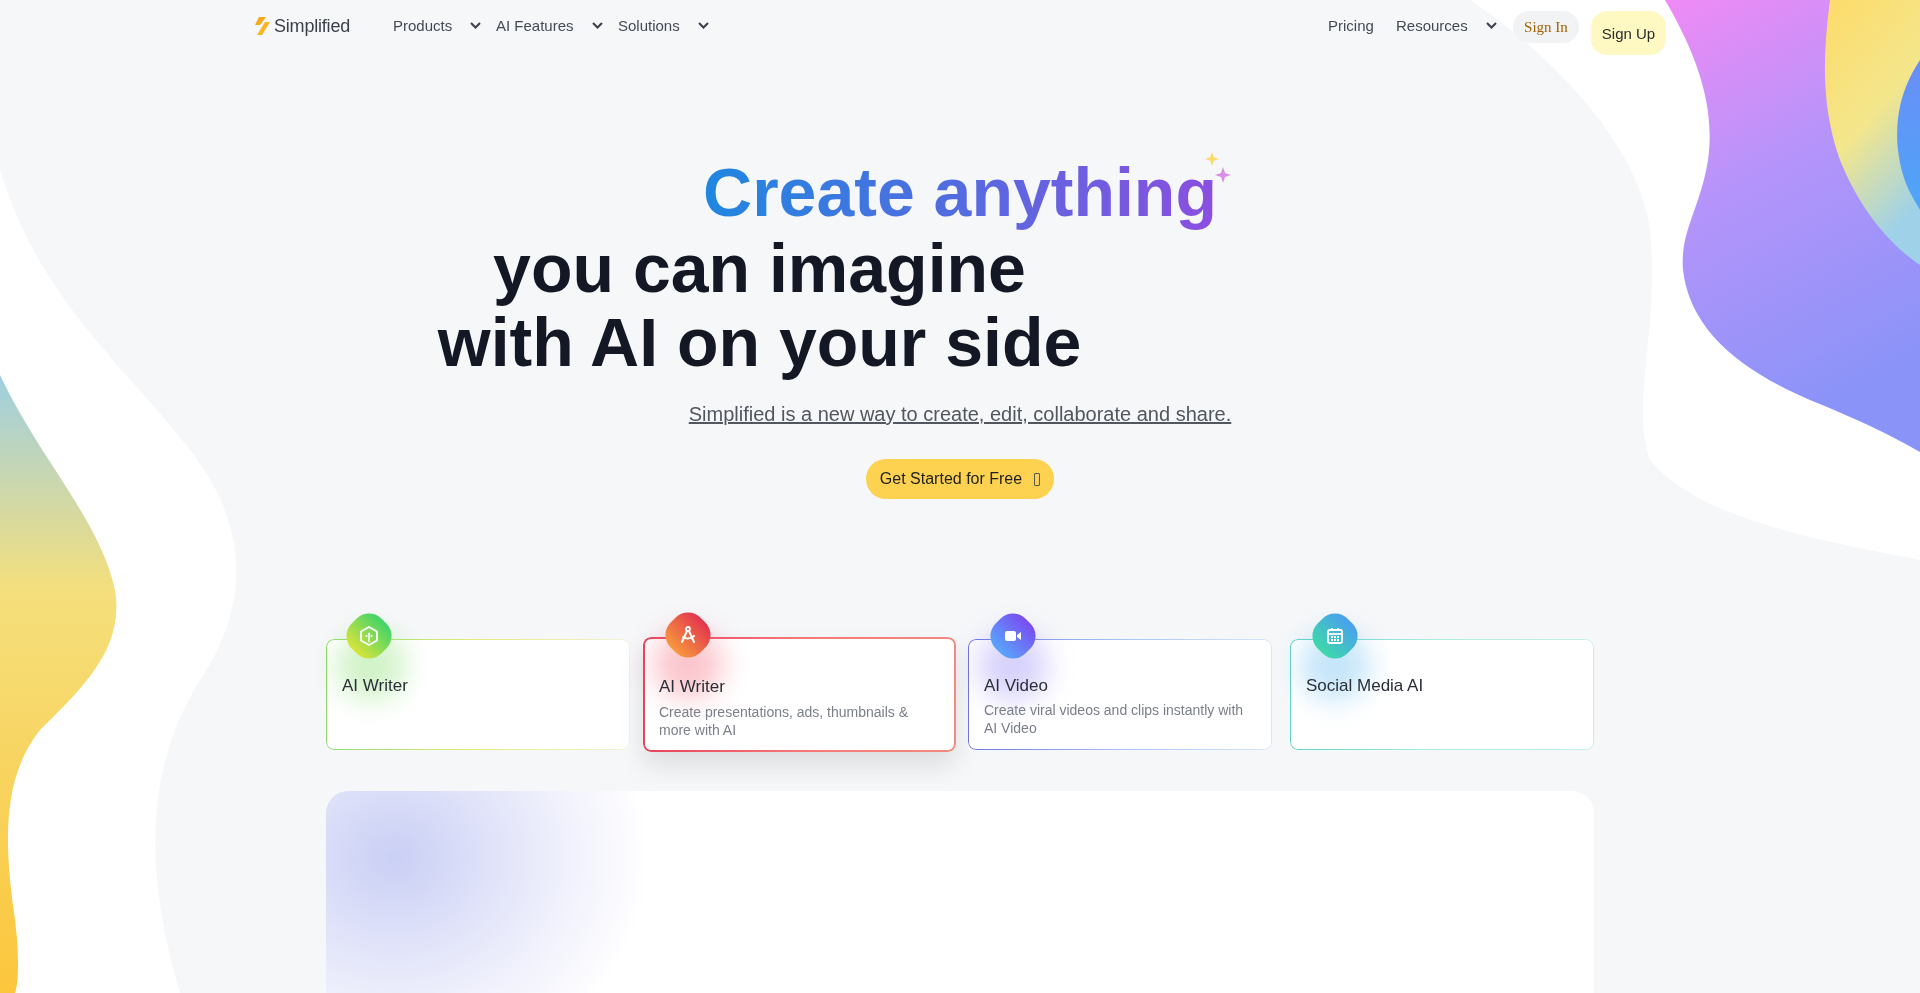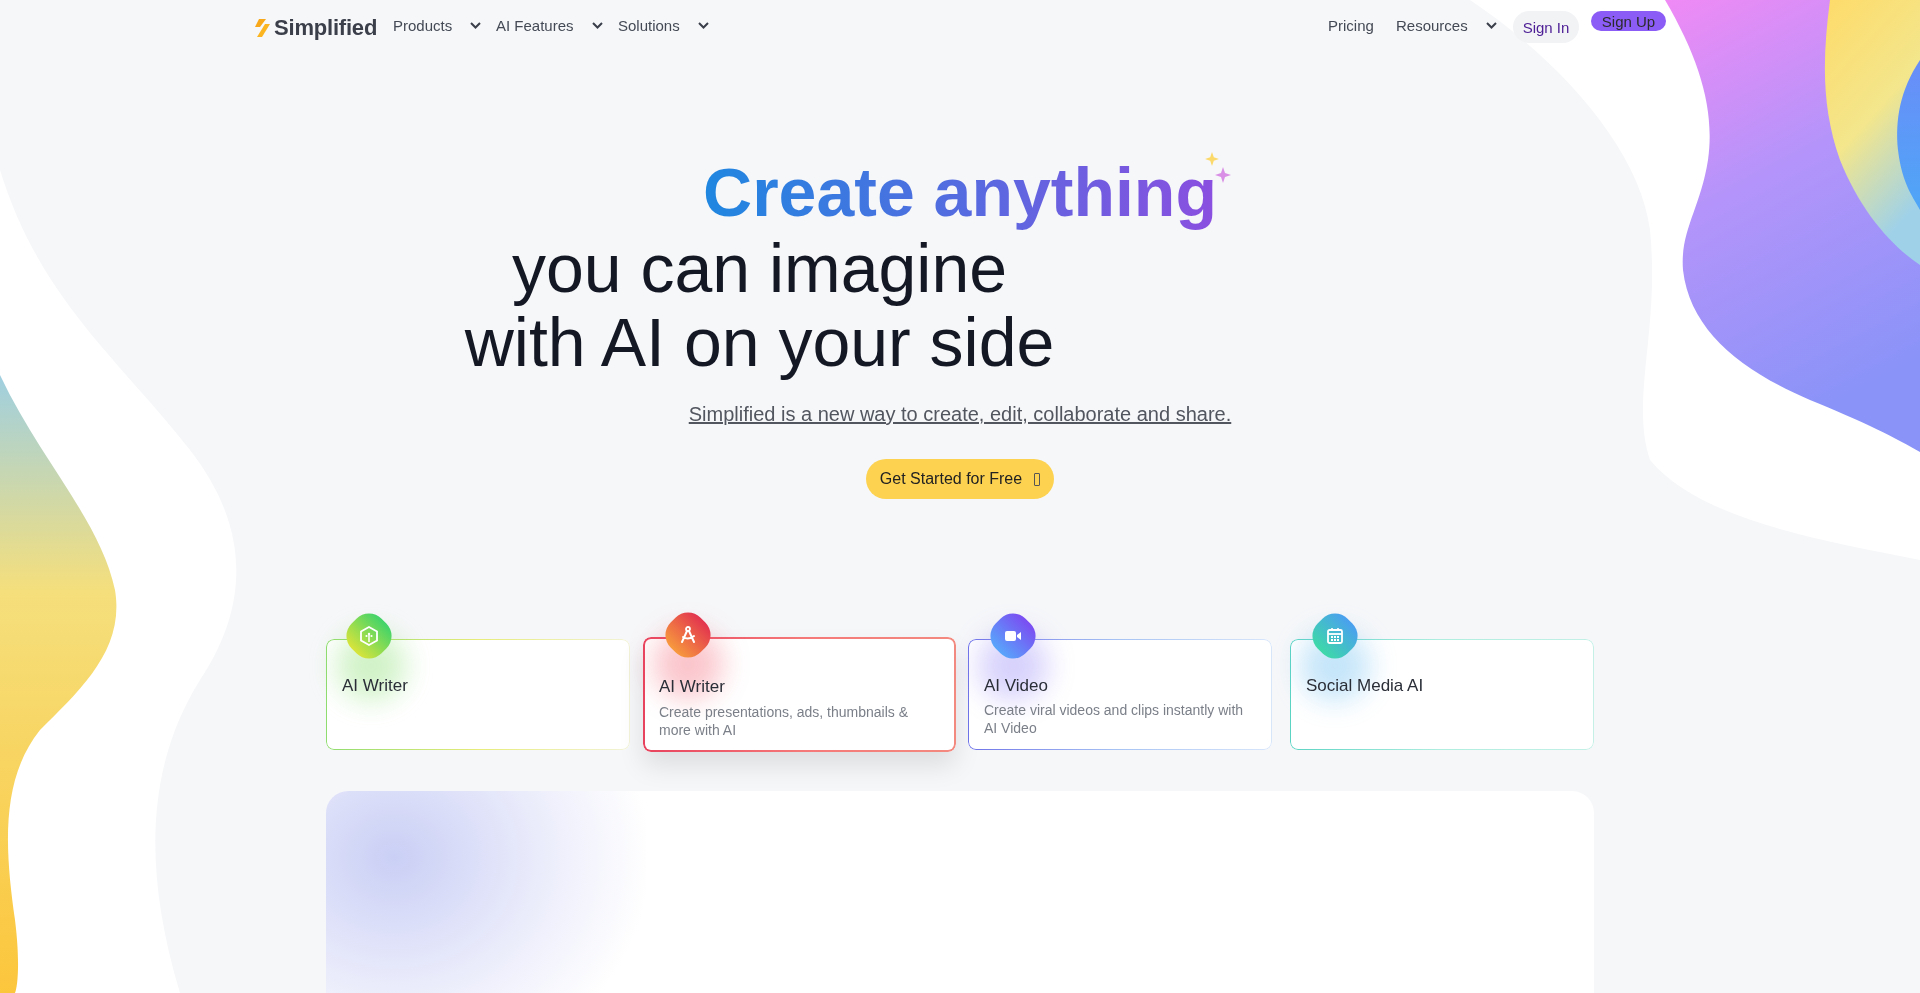--- a/index.html
+++ b/index.html
@@ -15,52 +15,52 @@
 
   
   .nav {
     position: absolute; top: 0; left: 0; width: 1920px; height: 54px; z-index: 5;
   }
   .logo {
     position: absolute; left: 254px; top: 15px; display: flex; align-items: center; gap: 3px;
     text-decoration: none;
   }
   .logo-mark { width: 17px; height: 22px; display: inline-block; }
-  .logo-text { font-weight: 700; font-size: 22px; color: #3b3f4a; letter-spacing: -0.2px; }
+  .logo-text { font-weight: 400; font-size: 18px; color: #3b3f4a; letter-spacing: -0.2px; }
   .nav-item {
     position: absolute; top: 17px; font-size: 15px; color: #444a55;
     display: flex; align-items: center; gap: 18px; cursor: pointer;
   }
   .chev { width: 11px; height: 7px; display: inline-block; }
   .signin {
     position: absolute; left: 1513px; top: 11px; height: 32px; width: 66px;
-    border-radius: 16px; background: #f2f3f5; font-size: 15px; color: #4c1d95;
+    border-radius: 16px; background: #f2f3f5; font-size: 15px; color: #a16207;
     display: flex; align-items: center; justify-content: center; cursor: pointer; border: none;
-    font-family: Liberation Sans, sans-serif;
+    font-family: Liberation Serif, serif;
   }
   .signup {
-    position: absolute; left: 1591px; top: 11px; height: 20px; width: 75px;
-    border-radius: 16px; background: #8b5cf6; font-size: 15px; color: #2b2b2b;
+    position: absolute; left: 1591px; top: 11px; height: 44px; width: 75px;
+    border-radius: 16px; background: #fef9c3; font-size: 15px; color: #2b2b2b;
     display: flex; align-items: center; justify-content: center; cursor: pointer; border: none;
     font-family: "Liberation Sans", sans-serif;
   }
 
   
   .hero { position: absolute; left: 0; top: 0; width: 1920px; z-index: 3; text-align: center; }
   .hero-line1 {
     position: absolute; left: 0; width: 1920px; top: 152px;
     font-size: 68px; font-weight: 700; line-height: 80px;
   }
   .grad-text {
     background: linear-gradient(90deg, #1f87e0 0%, #4f6ee0 45%, #8b4fe0 100%);
     -webkit-background-clip: text; background-clip: text; color: transparent;
   }
   .hero-line2, .hero-line3 {
     position: absolute; left: 0; width: 1519px;
-    font-size: 68px; font-weight: 400; color: #141824; line-height: 80px;
+    font-size: 68px; font-weight: 700; color: #141824; line-height: 80px;
   }
   .hero-line2 { top: 228px; }
   .hero-line3 { top: 302px; }
   .sparkle { position: absolute; }
   .subtitle {
     position: absolute; left: 0; width: 1920px; top: 403px;
     font-size: 20px; color: #52565f; text-decoration: underline;
   }
   .cta {
     position: absolute; left: 866px; top: 459px; width: 188px; height: 40px;

